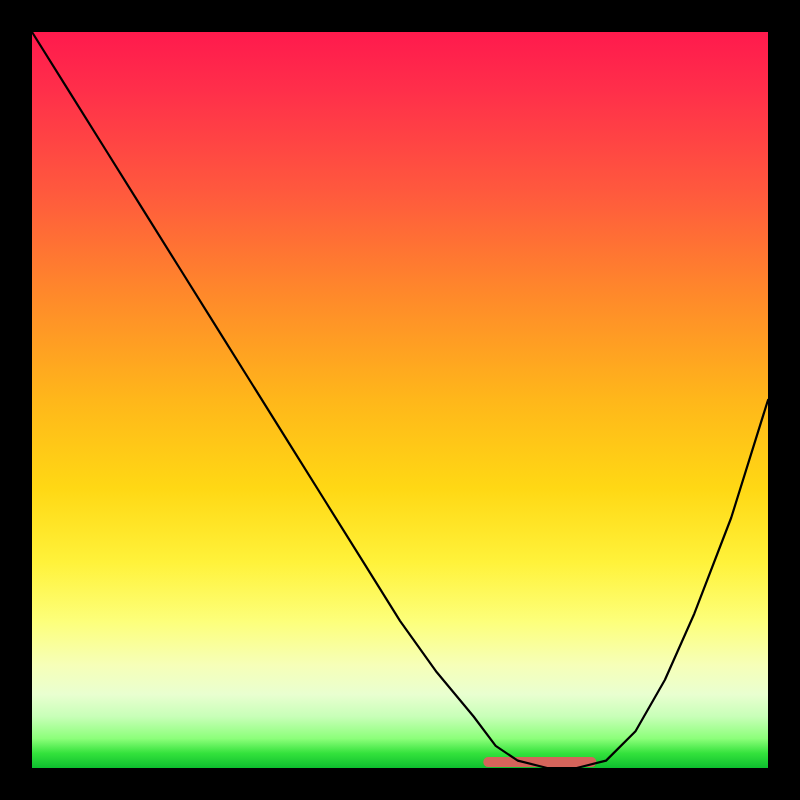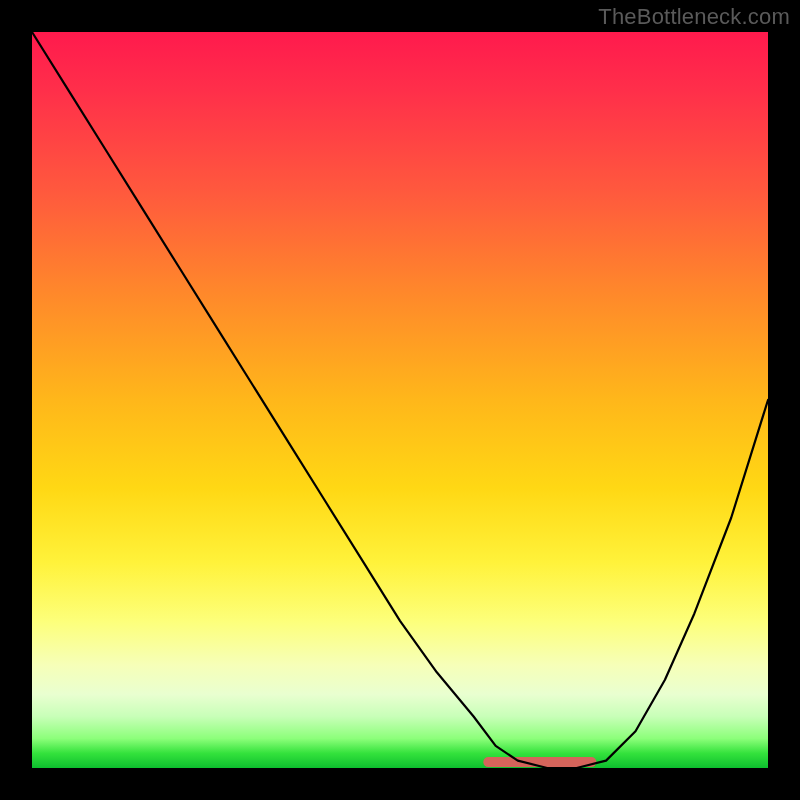--- a/index.html
+++ b/index.html
@@ -81,21 +81,20 @@
     stroke: #d5645b;
     stroke-width: 10;
     stroke-linecap: round;
   }
 </style>
 </head>
 <body>
 
 <div class="frame">
 
-  <div class="watermark">TheBottleneck.com</div>
 
   <div class="plot-outer">
     <div class="plot"></div>
 
     <svg class="curve" viewBox="0 0 736 736" preserveAspectRatio="none">
       <path class="flat-segment" d="M456.32 730.11 L559.36 730.11"></path>
       <path class="curve-path" d="M0.00 0.00 L36.80 58.88 L73.60 117.76 L110.40 176.64 L147.20 235.52 L184.00 294.40 L220.80 353.28 L257.60 412.16 L294.40 471.04 L331.20 529.92 L368.00 588.80 L404.80 640.32 L441.60 684.48 L463.68 713.92 L485.76 728.64 L515.20 736.00 L544.64 736.00 L574.08 728.64 L603.52 699.20 L632.96 647.68 L662.40 581.44 L699.20 485.76 L736.00 368.00"></path>
     </svg>
   </div>
 </div>

